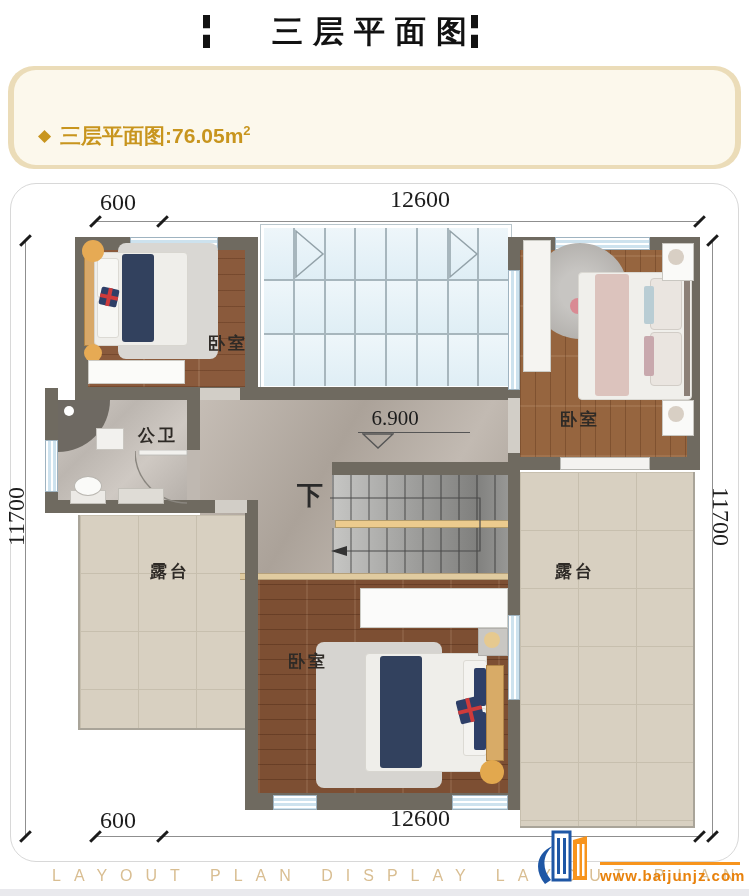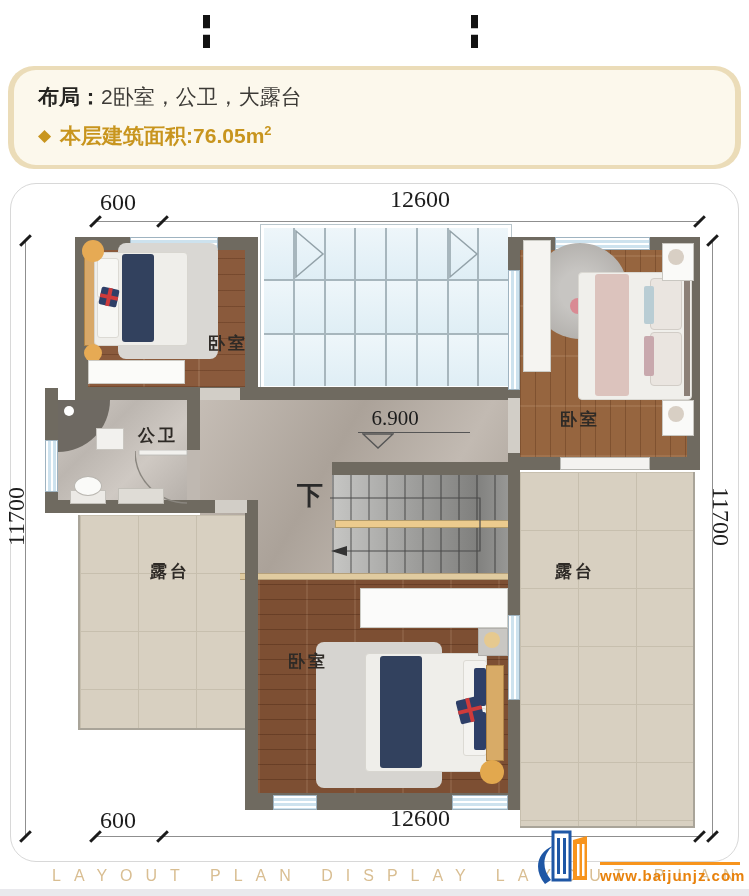--- a/index.html
+++ b/index.html
@@ -58,29 +58,27 @@
   .brand-rule{position:absolute;left:600px;top:862px;width:140px;height:3px;background:#F7941D;z-index:2;}
   .brand-url{position:absolute;left:600px;top:867px;font-size:15px;font-weight:bold;color:#E8820C;letter-spacing:1px;z-index:2;}
   .bottom-strip{position:absolute;left:0;top:889px;width:749px;height:7px;background:#e9e9ed;}
 </style>
 </head>
 <body>
 
 <div class="page">
 
   <div class="dash" style="left:203px;"></div>
+  <div class="title">三层平面图</div>
   <div class="dash" style="left:471px;"></div>
 
   <div class="info-outer">
     <div class="info-inner"></div>
-    <div class="info-line1">
-      <b>布局：</b><span>2卧室，公卫，大露台</span>
-    </div>
     <div class="info-line2">
-      <span class="diamond">◆</span><span>本层建筑面积:</span><span>76.05m</span><sup>2</sup>
+      <span class="diamond">◆</span><span>三层平面图:</span><span>76.05m</span><sup>2</sup>
     </div>
   </div>
 
   <div class="plan-card"></div>
 
   <div class="dim" style="left:88px;top:189px;width:60px;">600</div>
   <div class="dim" style="left:320px;top:186px;width:200px;">12600</div>
   <div class="dimline" style="left:95px;top:221px;width:605px;height:1px;"></div>
   <div class="tick" style="left:88px;top:220px;"></div>
   <div class="tick" style="left:155px;top:220px;"></div>

